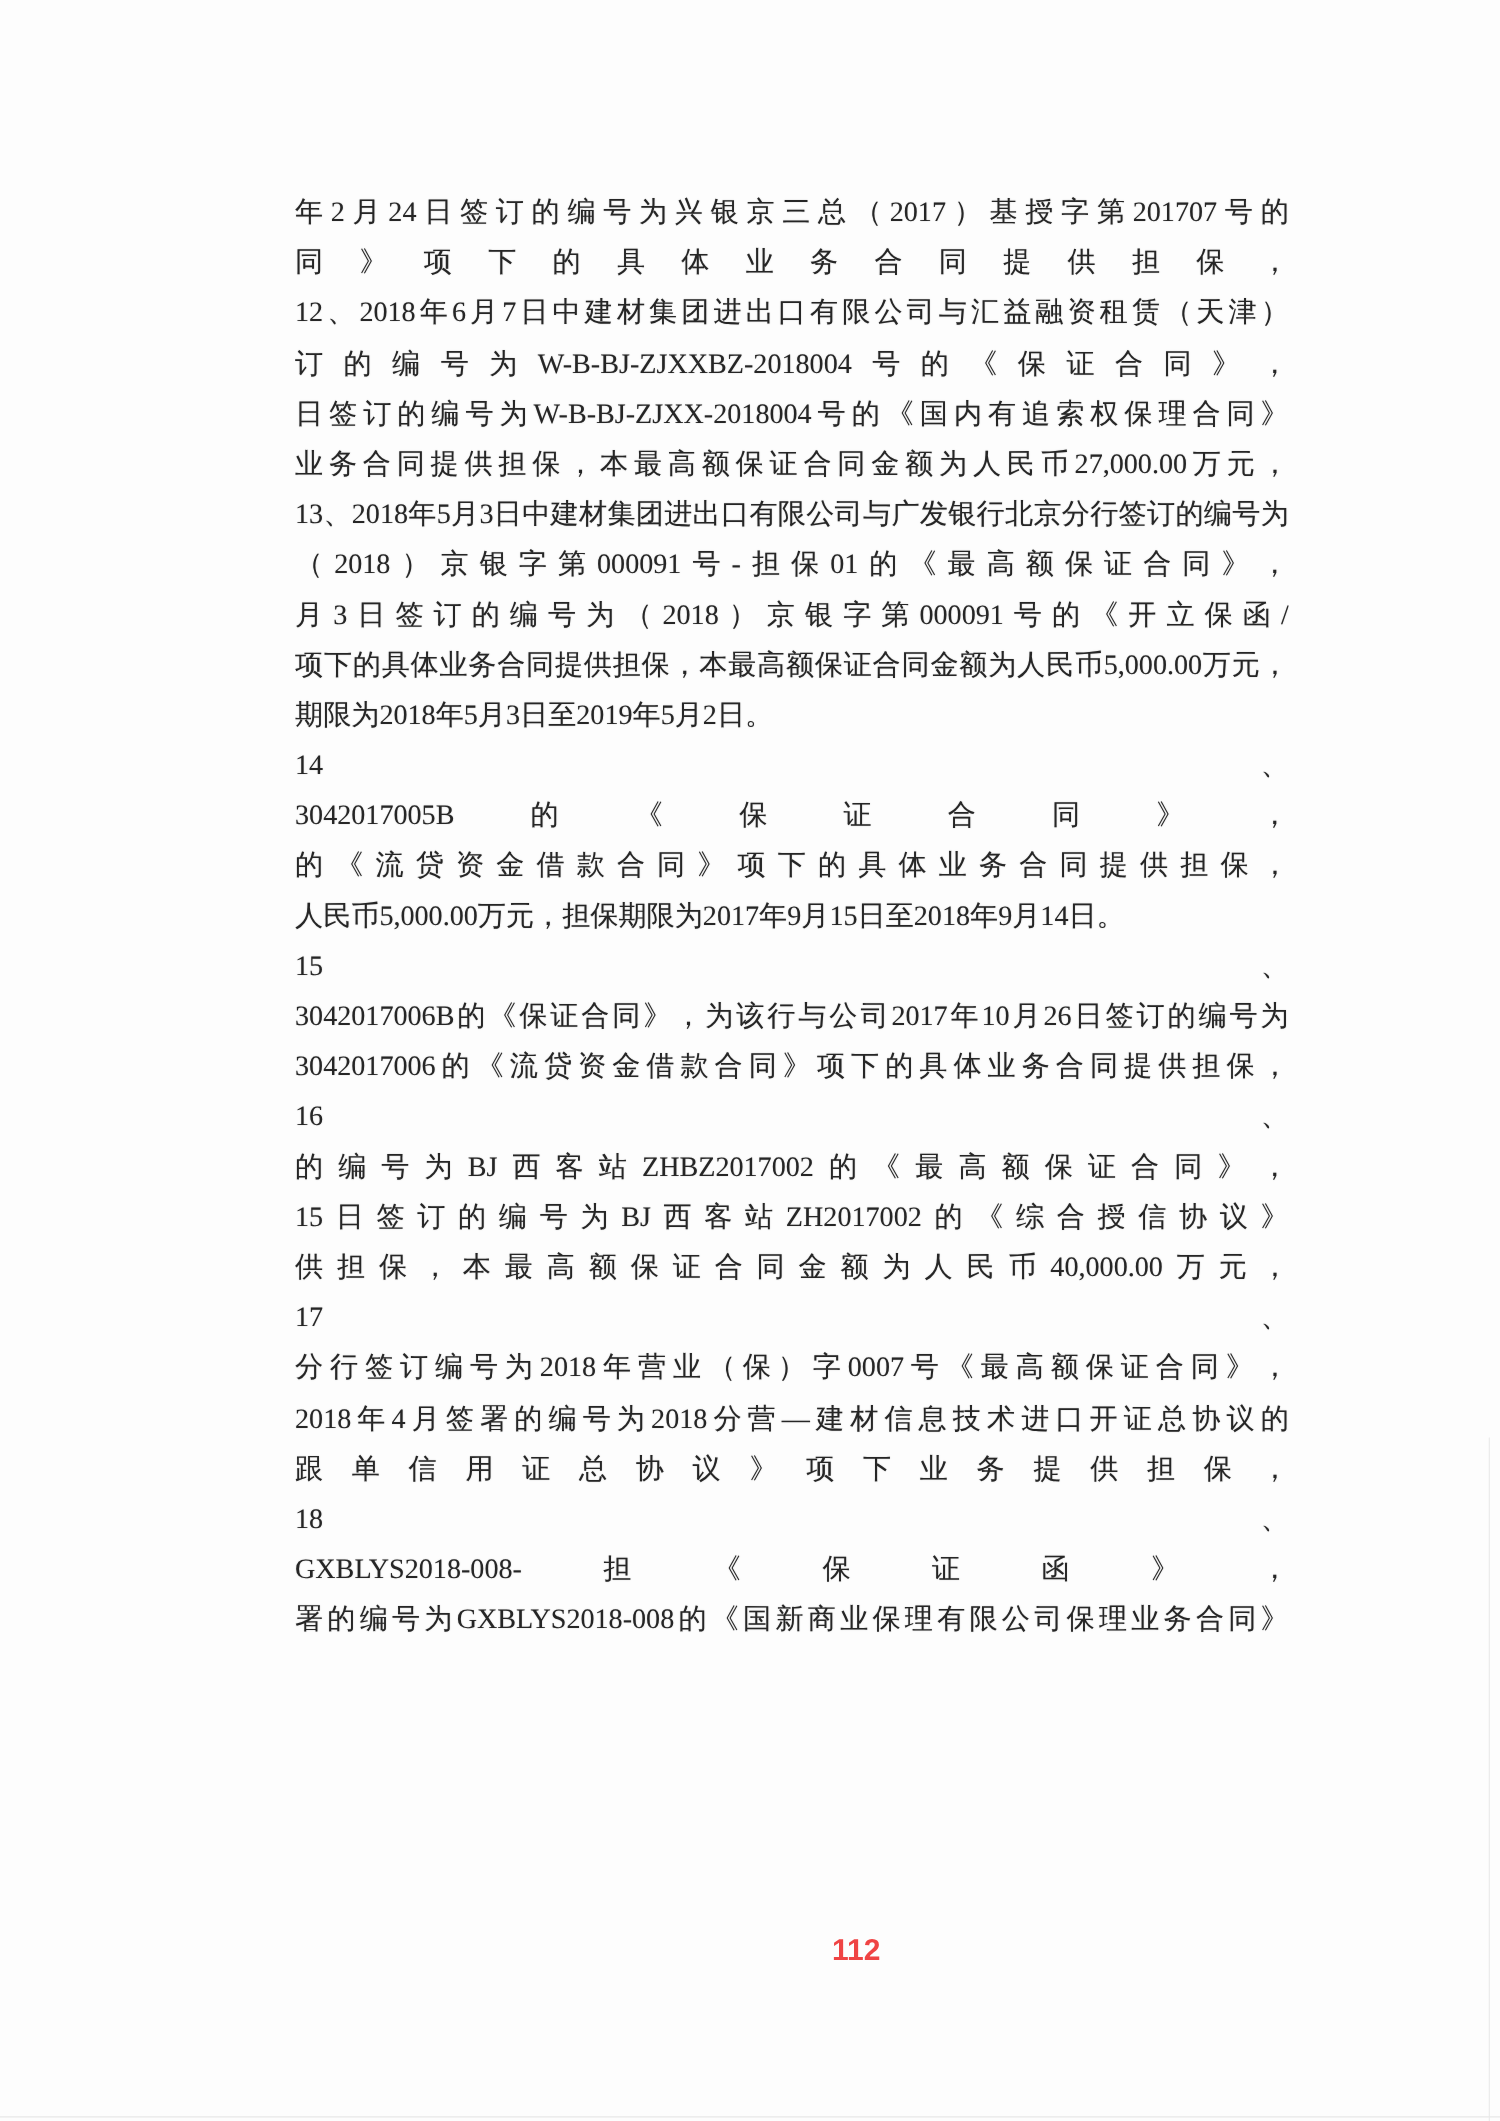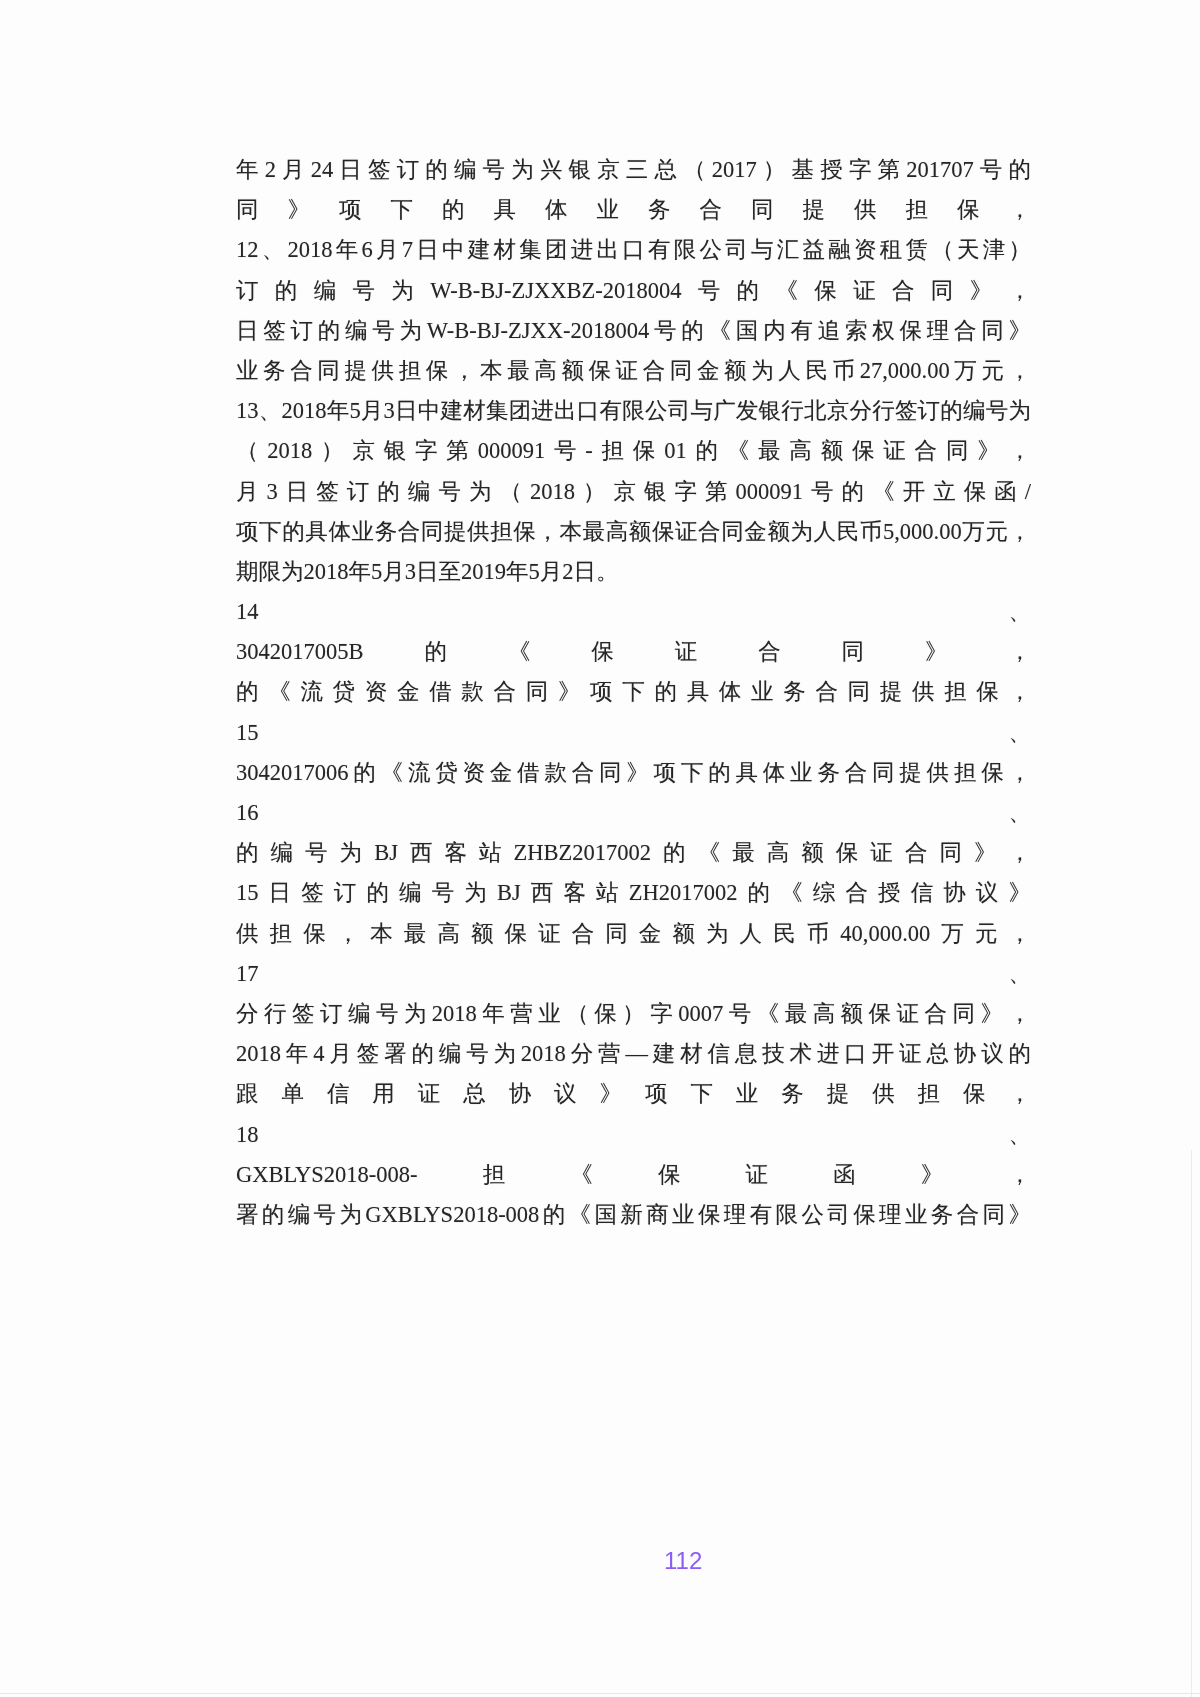--- a/index.html
+++ b/index.html
@@ -35,26 +35,26 @@
     word-break: keep-all;
   }
   .line.fill {
     text-align-last: justify;
   }
   .page-number {
     position: absolute;
     left: 664px;
     top: 1548px;
     width: 42px;
-    text-align: left;
+    text-align: center;
     font-family: "Liberation Sans", "DejaVu Sans", sans-serif;
-    font-weight: 400;
+    font-weight: 700;
     font-size: 24px;
     line-height: 26px;
-    color: #8b5cf6;
+    color: #ef4444;
   }
   .scan-edge-right {
     position: absolute;
     right: 8px;
     top: 1150px;
     bottom: 0;
     width: 1px;
     background: #ececec;
   }
   .scan-edge-bottom {
@@ -85,23 +85,25 @@
         <div class="line fill">13、2018年5月3日中建材集团进出口有限公司与广发银行北京分行签订的编号为</div>
         <div class="line fill">（2018）京银字第000091号-担保01的《最高额保证合同》，为该行与公司2018年5</div>
         <div class="line fill">月3日签订的编号为（2018）京银字第000091号的《开立保函/备用信用证额度合同》</div>
         <div class="line fill">项下的具体业务合同提供担保，本最高额保证合同金额为人民币5,000.00万元，担保</div>
         <div class="line">期限为2018年5月3日至2019年5月2日。</div>
       </div>
       <div class="paragraph">
         <div class="line fill">14、2017年9月11日中建材集团进出口有限公司与天津银行北京分行签订的编号为</div>
         <div class="line fill">3042017005B的《保证合同》，为该行与公司2017年9月11日签订的编号为3042017005</div>
         <div class="line fill">的《流贷资金借款合同》项下的具体业务合同提供担保，本最高额保证合同金额为</div>
+        <div class="line">人民币5,000.00万元，担保期限为2017年9月15日至2018年9月14日。</div>
       </div>
       <div class="paragraph">
         <div class="line fill">15、2017年10月26日中建材集团进出口有限公司与天津银行北京分行签订的编号为</div>
+        <div class="line fill">3042017006B的《保证合同》，为该行与公司2017年10月26日签订的编号为</div>
         <div class="line fill">3042017006的《流贷资金借款合同》项下的具体业务合同提供担保，本最高额保证</div>
       </div>
       <div class="paragraph">
         <div class="line fill">16、2017年9月15日中建材集团进出口有限公司与中国光大银行北京西客站支行签订</div>
         <div class="line fill">的编号为BJ西客站ZHBZ2017002的《最高额保证合同》，为该行与公司2017年9月</div>
         <div class="line fill">15日签订的编号为BJ西客站ZH2017002的《综合授信协议》项下的具体业务合同提</div>
         <div class="line fill">供担保，本最高额保证合同金额为人民币40,000.00万元，担保期限为2017年9月15</div>
       </div>
       <div class="paragraph">
         <div class="line fill">17、2018年4月19日中建材集团进出口有限公司与中国工商银行股份有限公司北京市</div>

